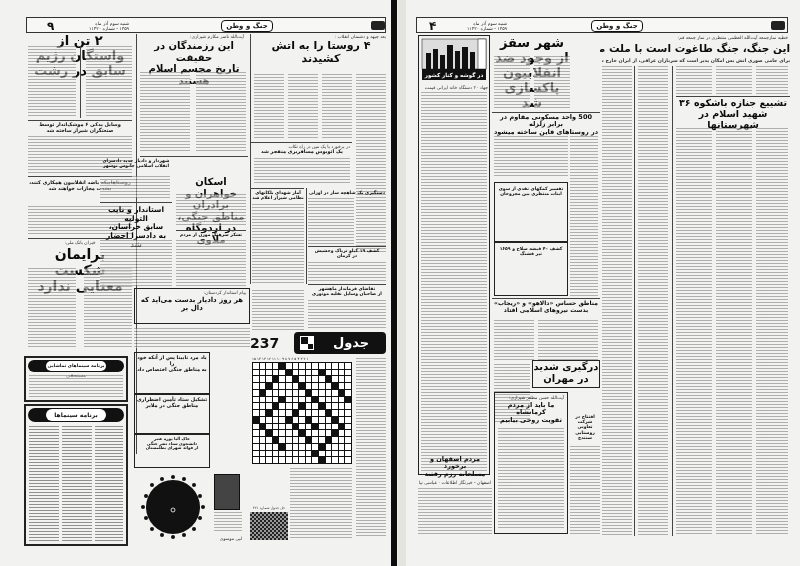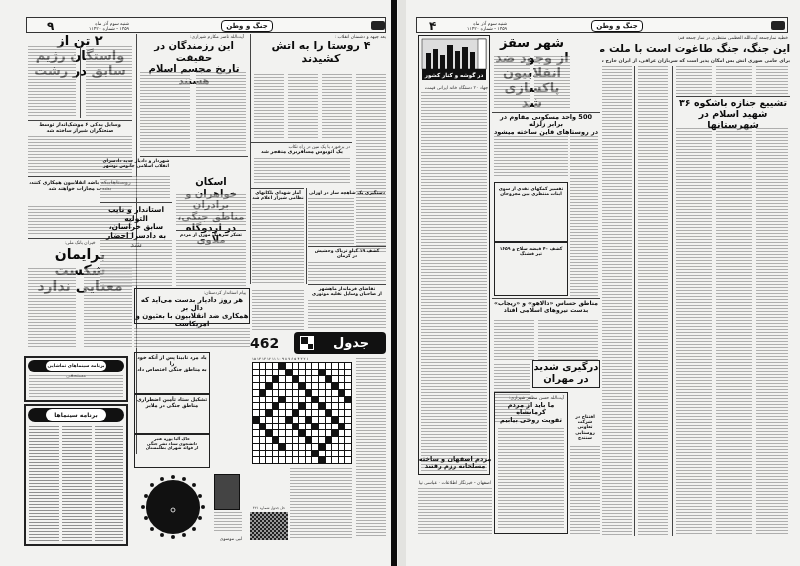--- a/index.html
+++ b/index.html
@@ -105,21 +105,20 @@
   </div>
   <div class="abs txt" style="left:100px;top:240px;width:72px;height:46px"></div>
   <div class="hline" style="left:176px;top:230px;width:70px"></div>
   <div class="abs hl" style="left:176px;top:232px;width:70px;font-size:4.5px">تشکر سرهنگ موزن از مردم</div>
   <div class="abs txt" style="left:176px;top:240px;width:70px;height:46px"></div>
 
   <div class="abs box" style="left:134px;top:288px;width:116px;height:36px">
     <div class="kicker" style="padding:1px 3px">پیام استاندار کردستان:</div>
     <div class="hl" style="font-size:7px">
       <div>هر روز دادیار بدست می‌آید که دال بر</div>
-      <div>همکاری ضد انقلابیون با بعثیون و امریکاست</div>
     </div>
   </div>
   <div class="abs txt" style="left:134px;top:328px;width:116px;height:20px"></div>
   <div class="abs box" style="left:134px;top:352px;width:76px;height:42px">
     <div class="hl" style="font-size:5px;padding-top:2px">
       <div>یاد مرد نابینا پس از آنکه خود را</div>
       <div>به مناطق جنگی اختصاص داد</div>
     </div>
   </div>
   <div class="abs box" style="left:134px;top:394px;width:76px;height:40px">
@@ -192,21 +191,21 @@
   <div class="abs txt" style="left:308px;top:262px;width:78px;height:20px"></div>
   <div class="hline" style="left:308px;top:284px;width:78px"></div>
   <div class="abs hl" style="left:308px;top:286px;width:78px;font-size:4.5px">
     <div>تقاضای فرماندار ماهشهر</div>
     <div>از صاحبان وسایل نقلیه موتوری</div>
   </div>
   <div class="abs txt" style="left:252px;top:290px;width:52px;height:40px"></div>
   <div class="abs txt" style="left:308px;top:300px;width:78px;height:28px"></div>
 
   <div class="abs" style="left:250px;top:332px;width:136px;height:22px">
-    <div class="abs" style="left:0;top:2px;font-size:14px;font-weight:bold;line-height:18px">462</div>
+    <div class="abs" style="left:0;top:2px;font-size:14px;font-weight:bold;line-height:18px">237</div>
     <div class="abs" style="left:44px;top:0;width:92px;height:22px;background:#111;border-radius:4px">
       <div class="abs" style="left:6px;top:4px;width:14px;height:14px;background:linear-gradient(90deg,#111 50%,#fff 50%) 0 0/14px 7px no-repeat,linear-gradient(90deg,#fff 50%,#111 50%) 0 7px/14px 7px no-repeat;border:1px solid #fff"></div>
       <div class="abs" style="left:26px;top:2px;width:62px;font-size:13px;font-weight:bold;color:#fff;direction:rtl;text-align:center;line-height:18px">جدول</div>
     </div>
   </div>
   <div class="abs" style="left:252px;top:357px;width:100px;font-size:3.6px;letter-spacing:.2px;white-space:nowrap;overflow:hidden">۱۵ ۱۴ ۱۳ ۱۲ ۱۱ ۱۰ ۹ ۸ ۷ ۶ ۵ ۴ ۳ ۲ ۱</div>
   <div class="abs grid" id="xw" style="left:252px;top:362px;width:100px;height:102px">
       <div></div>
       <div></div>
       <div></div>
@@ -516,21 +515,21 @@
     <div class="txt" style="margin:4px 3px;height:100px"></div>
   </div>
   <div class="abs hl" style="left:166px;top:414px;width:30px;font-size:4.5px">
     <div>افتتاح در</div>
     <div>شرکت تعاونی</div>
     <div>روستایی</div>
     <div>سنندج</div>
   </div>
   <div class="abs txt" style="left:166px;top:446px;width:30px;height:90px"></div>
   <div class="abs hl" style="left:14px;top:456px;width:74px;font-size:6.5px">
-    <div>مردم اصفهان و ساخته</div>
+    <div>مردم اصفهان و برخورد</div>
     <div>مسلحانه رزم رفتند</div>
   </div>
   <div class="abs kicker" style="left:14px;top:480px;width:74px;text-align:center">
     <span>اصفهان - خبرنگار اطلاعات</span> · <span>عباسی نیا</span>
   </div>
   <div class="abs txt" style="left:14px;top:488px;width:74px;height:48px"></div>
 
   <div class="abs kicker" style="left:200px;top:35px;width:184px">خطبه نمازجمعه آیت‌الله العظمی منتظری در نماز جمعه قم:</div>
   <div class="abs hl" style="left:196px;top:42px;width:190px;font-size:10.5px;white-space:nowrap">این جنگ، جنگ طاغوت است با ملت مسلمان</div>
   <div class="abs kicker" style="left:198px;top:58px;width:188px;font-weight:bold;font-size:4.8px">برای حامی صوری آتش بس امکان پذیر است که سربازان عراقی، از ایران خارج شوند</div>

